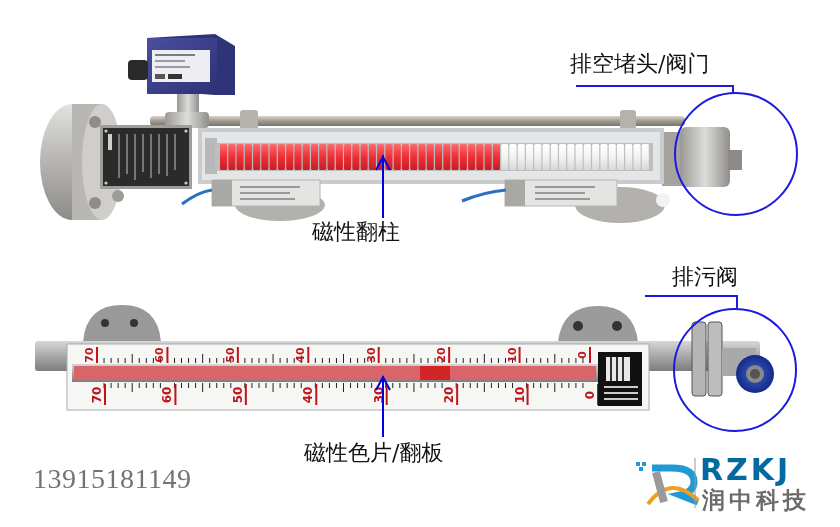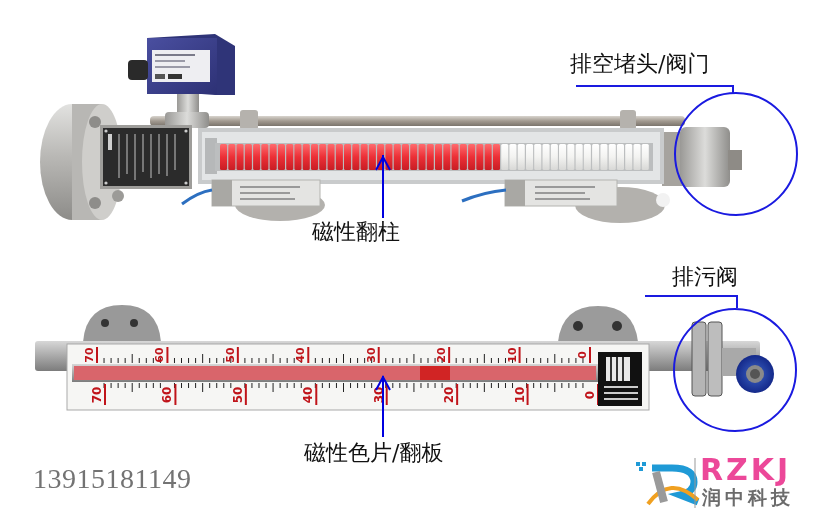--- a/index.html
+++ b/index.html
@@ -431,14 +431,14 @@
   </g>
 </svg>
 
 <div class="label" style="left:570px;top:51px;">排空堵头/阀门</div>
 <div class="label" style="left:312px;top:219px;">磁性翻柱</div>
 <div class="label" style="left:648px;top:264px;margin-left:24px;">排污阀</div>
 <div class="label" style="left:304px;top:440px;">磁性色片/翻板</div>
 
 <div class="phone">13915181149</div>
 
-<div class="logo-text" style="left:700px;top:452px;font-size:30px;font-weight:bold;color:#ec4899;letter-spacing:3px;">RZKJ</div>
-<div class="logo-text" style="left:702px;top:485px;font-size:19px;font-weight:bold;color:#6b6b6b;letter-spacing:4px;">润中科技</div>
+<div class="logo-text" style="left:700px;top:452px;font-size:30px;font-weight:bold;color:#0369a1;letter-spacing:3px;">RZKJ</div>
+<div class="logo-text" style="left:702px;top:485px;font-size:23px;font-weight:bold;color:#6b6b6b;letter-spacing:4px;">润中科技</div>
 
 </body></html>

